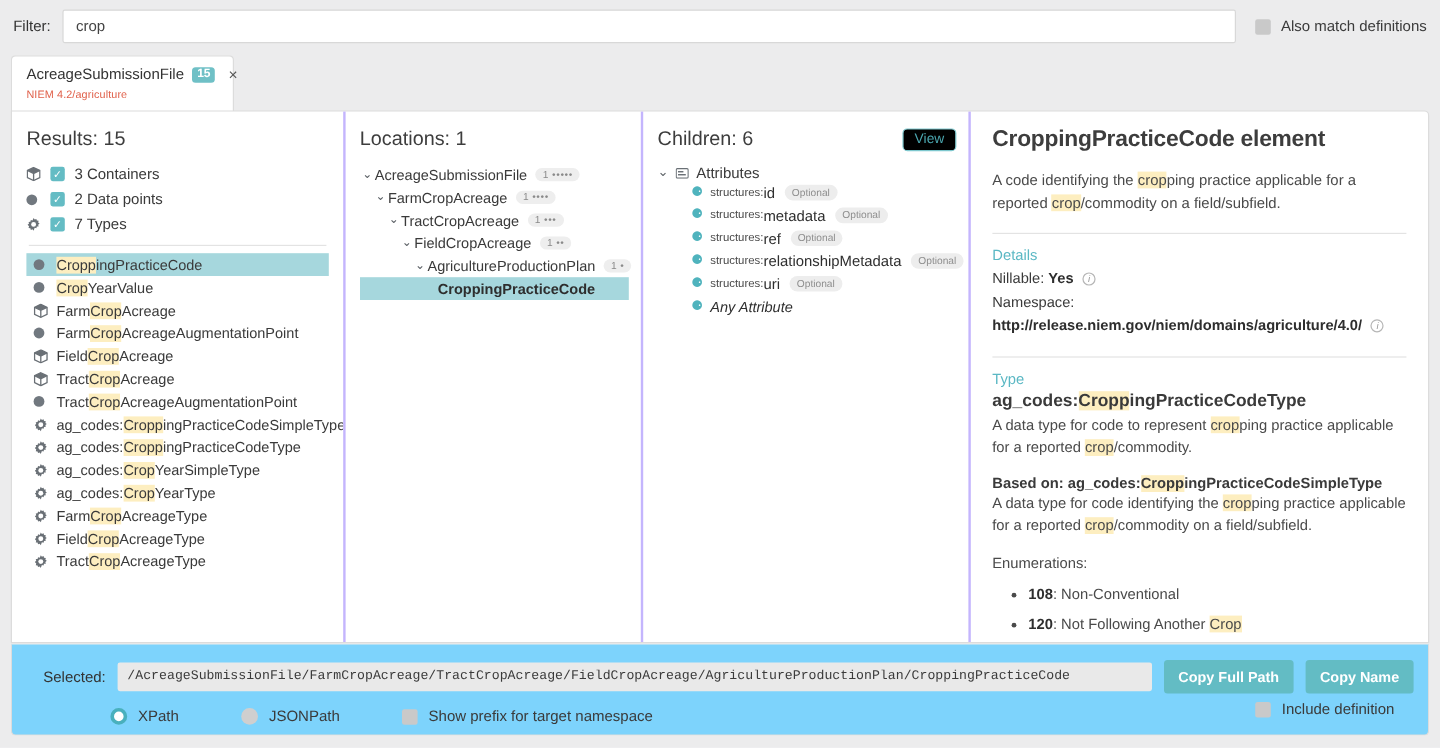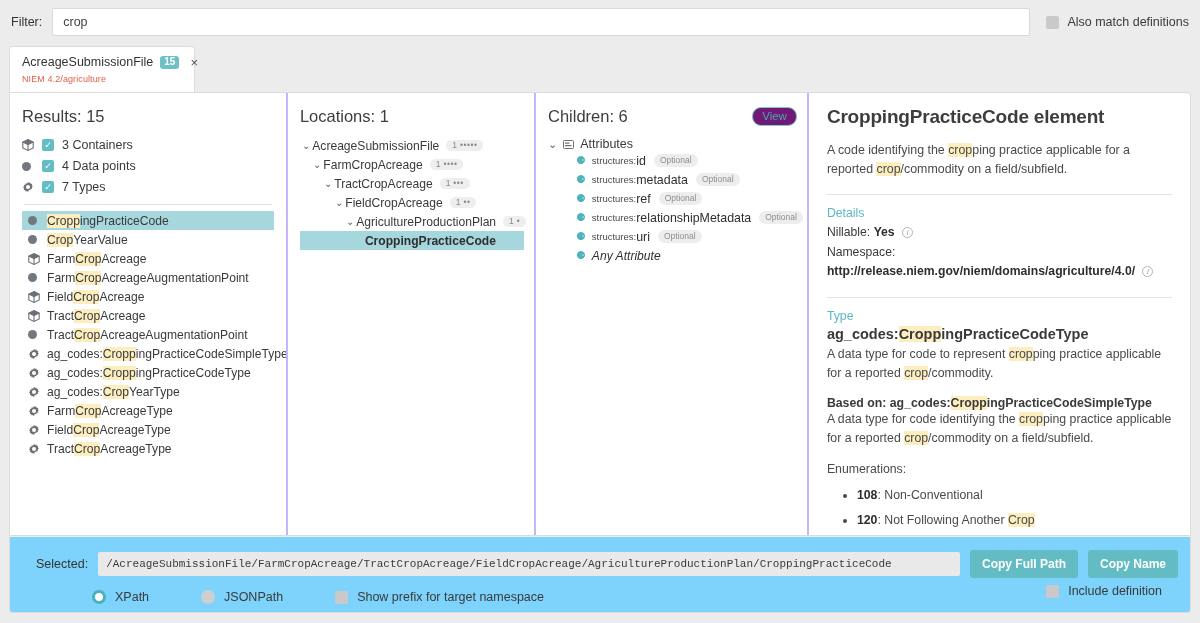--- a/index.html
+++ b/index.html
@@ -107,22 +107,22 @@
   .pill {
     margin-left: 7px; background: #eeeeee; border-radius: 8px;
     padding: 1px 6px 2px; font-size: 8.5px; color: #8a8a8a;
     display: inline-flex; align-items: center; line-height: 1;
   }
   .pill .dots { margin-left: 3px; letter-spacing: .5px; }
 
   
   .children-head { display: flex; align-items: center; justify-content: space-between; }
   .view-btn {
-    border: 1px solid #7ec8ce; color: #4ba7b0; background: #701a75;
-    font-size: 11.5px; border-radius: 9px; padding: 2px 9px 3px;
+    border: 1px solid #7ec8ce; color: #4ba7b0; background: #000000;
+    font-size: 11.5px; border-radius: 4px; padding: 2px 9px 3px;
     cursor: pointer; font-family: "Liberation Sans", sans-serif;
   }
   .attr-group { display: flex; align-items: center; margin-top: 11px; }
   .attr-group .caret { color: #5c6166; margin-right: 6px; font-size: 11px; }
   .attr-grp-ico { color: #6a7076; margin-right: 6px; display: flex; }
   .attr-grp-label { font-size: 12.5px; color: #3a3a3a; }
   .attr-row { display: flex; align-items: center; height: 19px; padding-left: 28px; }
   .at-ico { color: #4fb3bd; font-size: 11px; margin-right: 6px; line-height: 1; }
   .at-pre { font-size: 9.5px; color: #4a4a4a; }
   .at-name { font-size: 12.4px; color: #2f2f2f; text-align: right; }
@@ -223,21 +223,21 @@
               </svg>
             </span>
             <span class="count-cb">✓</span>
             <span class="count-label">3 Containers</span>
           </div>
           <div class="count-row">
             <span class="count-icon">
               <span class="ico-dot"></span>
             </span>
             <span class="count-cb">✓</span>
-            <span class="count-label">4 Data points</span>
+            <span class="count-label">2 Data points</span>
           </div>
           <div class="count-row">
             <span class="count-icon">
               <svg class="ico" width="12" height="12" viewBox="0 0 12 12">
                 <path fill="#6a7076" d="M6 0.7l.9 1.2 1.4-.5.4 1.45 1.5.15-.4 1.45 1.2.9-1.2.9.4 1.45-1.5.15-.4 1.45-1.4-.5L6 11.3l-.9-1.2-1.4.5-.4-1.45-1.5-.15.4-1.45L1 6.25l1.2-.9-.4-1.45 1.5-.15.4-1.45 1.4.5z"></path>
                 <circle cx="6" cy="6" r="2.05" fill="#fff"></circle>
               </svg>
             </span>
             <span class="count-cb">✓</span>
             <span class="count-label">7 Types</span>
@@ -309,20 +309,29 @@
             <span class="res-text">ag_codes:<mark>Cropp</mark>ingPracticeCodeSimpleType</span>
           </div>
           <div class="res-row">
             <span class="res-ico">
               <svg class="ico" width="12" height="12" viewBox="0 0 12 12">
                 <path fill="#6a7076" d="M6 0.7l.9 1.2 1.4-.5.4 1.45 1.5.15-.4 1.45 1.2.9-1.2.9.4 1.45-1.5.15-.4 1.45-1.4-.5L6 11.3l-.9-1.2-1.4.5-.4-1.45-1.5-.15.4-1.45L1 6.25l1.2-.9-.4-1.45 1.5-.15.4-1.45 1.4.5z"></path>
                 <circle cx="6" cy="6" r="2.05" fill="#fff"></circle>
               </svg>
             </span>
             <span class="res-text">ag_codes:<mark>Cropp</mark>ingPracticeCodeType</span>
+          </div>
+          <div class="res-row">
+            <span class="res-ico">
+              <svg class="ico" width="12" height="12" viewBox="0 0 12 12">
+                <path fill="#6a7076" d="M6 0.7l.9 1.2 1.4-.5.4 1.45 1.5.15-.4 1.45 1.2.9-1.2.9.4 1.45-1.5.15-.4 1.45-1.4-.5L6 11.3l-.9-1.2-1.4.5-.4-1.45-1.5-.15.4-1.45L1 6.25l1.2-.9-.4-1.45 1.5-.15.4-1.45 1.4.5z"></path>
+                <circle cx="6" cy="6" r="2.05" fill="#fff"></circle>
+              </svg>
+            </span>
+            <span class="res-text">ag_codes:<mark>Crop</mark>YearSimpleType</span>
           </div>
           <div class="res-row">
             <span class="res-ico">
               <svg class="ico" width="12" height="12" viewBox="0 0 12 12">
                 <path fill="#6a7076" d="M6 0.7l.9 1.2 1.4-.5.4 1.45 1.5.15-.4 1.45 1.2.9-1.2.9.4 1.45-1.5.15-.4 1.45-1.4-.5L6 11.3l-.9-1.2-1.4.5-.4-1.45-1.5-.15.4-1.45L1 6.25l1.2-.9-.4-1.45 1.5-.15.4-1.45 1.4.5z"></path>
                 <circle cx="6" cy="6" r="2.05" fill="#fff"></circle>
               </svg>
             </span>
             <span class="res-text">ag_codes:<mark>Crop</mark>YearType</span>
           </div>

